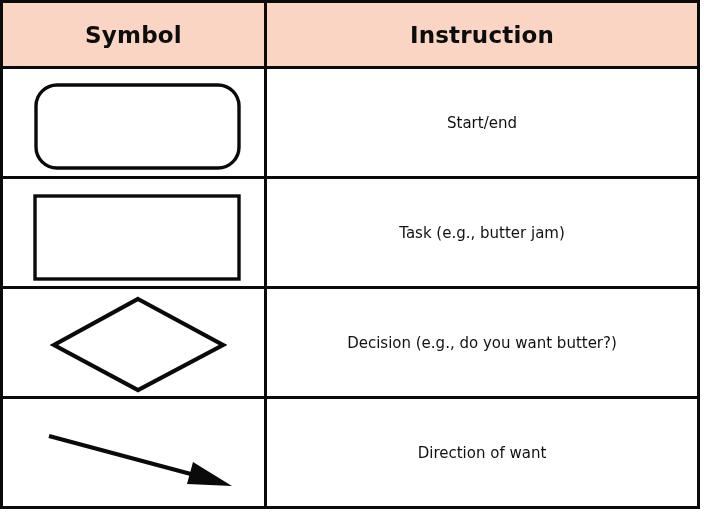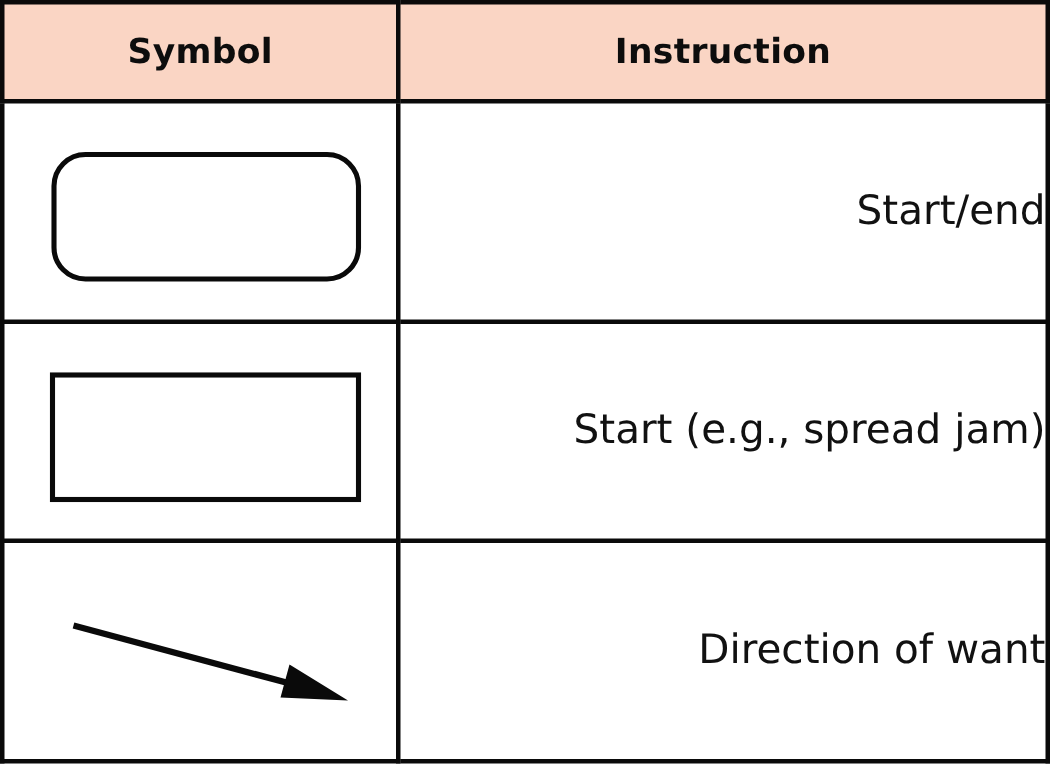--- a/index.html
+++ b/index.html
@@ -54,23 +54,23 @@
     vertical-align: middle;
   }
 
   .symbol-cell {
     text-align: center;
     vertical-align: middle;
     line-height: 0;
   }
 
   .instruction-cell {
-    text-align: right;
+    text-align: center;
     vertical-align: middle;
-    font-size: 27px;
+    font-size: 15px;
     color: #111111;
     padding: 0 6px;
     line-height: 1.2;
   }
 
   .symbol-svg {
     display: block;
     margin: 0 auto;
   }
 
@@ -107,23 +107,31 @@
       </td>
       <td class="instruction-cell">Start/end</td>
     </tr>
 
     <tr class="body-row">
       <td class="symbol-cell">
         <svg class="symbol-svg" width="258" height="104" viewBox="0 0 258 104">
           <rect class="shape-stroke" x="30" y="15" width="204" height="83" stroke-width="3.4"></rect>
         </svg>
       </td>
-      <td class="instruction-cell">Start (e.g., spread jam)</td>
+      <td class="instruction-cell">Task (e.g., butter jam)</td>
     </tr>
 
+    <tr class="body-row">
+      <td class="symbol-cell">
+        <svg class="symbol-svg" width="258" height="104" viewBox="0 0 258 104">
+          <polygon class="shape-stroke" points="133,8 218,54 133,99 49,54" stroke-width="4.2" stroke-linejoin="miter"></polygon>
+        </svg>
+      </td>
+      <td class="instruction-cell">Decision (e.g., do you want butter?)</td>
+    </tr>
 
     <tr class="body-row">
       <td class="symbol-cell">
         <svg class="symbol-svg" width="258" height="104" viewBox="0 0 258 104">
           <line class="shape-stroke" x1="44" y1="35" x2="197" y2="76" stroke-width="4.2" stroke-linecap="butt"></line>
           <polygon class="shape-fill-solid" points="227,85 182,83 188,61"></polygon>
         </svg>
       </td>
       <td class="instruction-cell">Direction of want</td>
     </tr>

